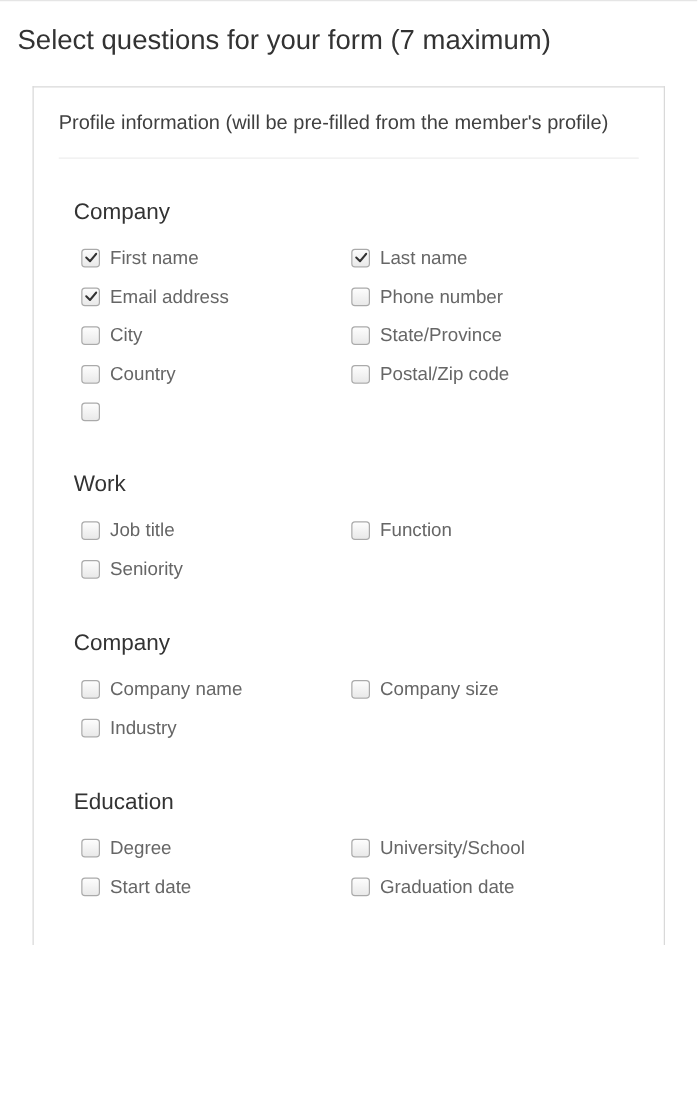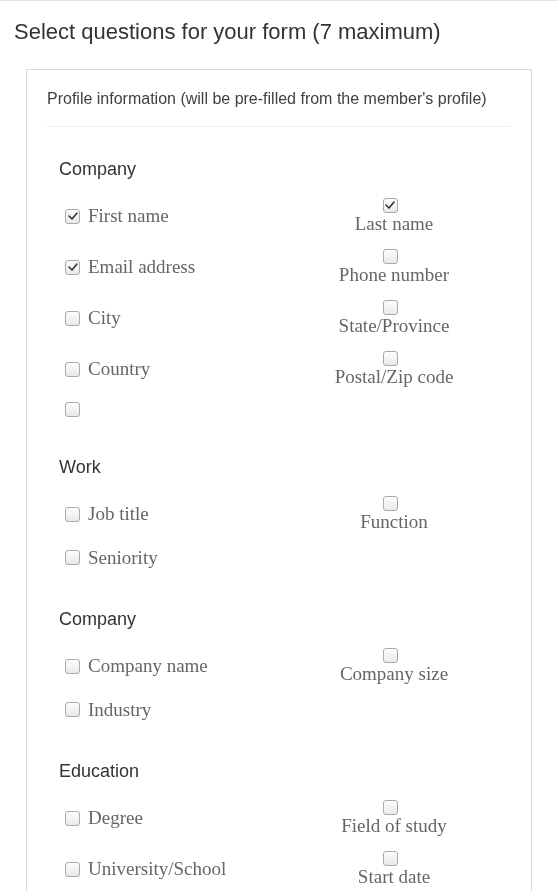--- a/index.html
+++ b/index.html
@@ -46,21 +46,20 @@
     }
     .item {
       width: 50%;
       display: flex;
       align-items: center;
       margin-bottom: 14px;
       padding-left: 6px;
     }
     .item:nth-child(2n) {
       padding-left: 2px;
-      flex-direction: column;
     }
     .cb {
       width: 15px;
       height: 15px;
       border: 1px solid #aaa;
       border-radius: 3px;
       background: linear-gradient(#fdfdfd, #e9e9e9);
       display: inline-flex;
       align-items: center;
       justify-content: center;
@@ -72,25 +71,24 @@
       height: 10px;
       display: none;
     }
     .cb.checked svg {
       display: block;
     }
     .cb.checked {
       background: linear-gradient(#fdfdfd, #e9e9e9);
     }
     .item-label {
-      font-size: 19px;
+      font-size: 15px;
       color: #666;
       margin-left: 8px;
       cursor: pointer;
-      font-family: Liberation Serif, serif;
     }
   </style>
 </head>
 <body>
 
 <div class="page-title">Select questions for your form (7 maximum)</div>
 
 <div class="card">
   <div class="card-desc">Profile information (will be pre-filled from the member's profile)</div>
   <div id="sections-container">
@@ -182,26 +180,26 @@
       </div>
       <div class="section">
         <div class="section-title">Education</div>
         <div class="grid">
           <div class="item">
             <span class="cb"></span>
             <span class="item-label">Degree</span>
           </div>
           <div class="item">
             <span class="cb"></span>
-            <span class="item-label">Field of study</span>
-          </div>
-          <div class="item">
-            <span class="cb"></span>
             <span class="item-label">University/School</span>
           </div>
           <div class="item">
             <span class="cb"></span>
             <span class="item-label">Start date</span>
+          </div>
+          <div class="item">
+            <span class="cb"></span>
+            <span class="item-label">Graduation date</span>
           </div>
         </div>
       </div>
     </div>
 </div>
 
 </body></html>

